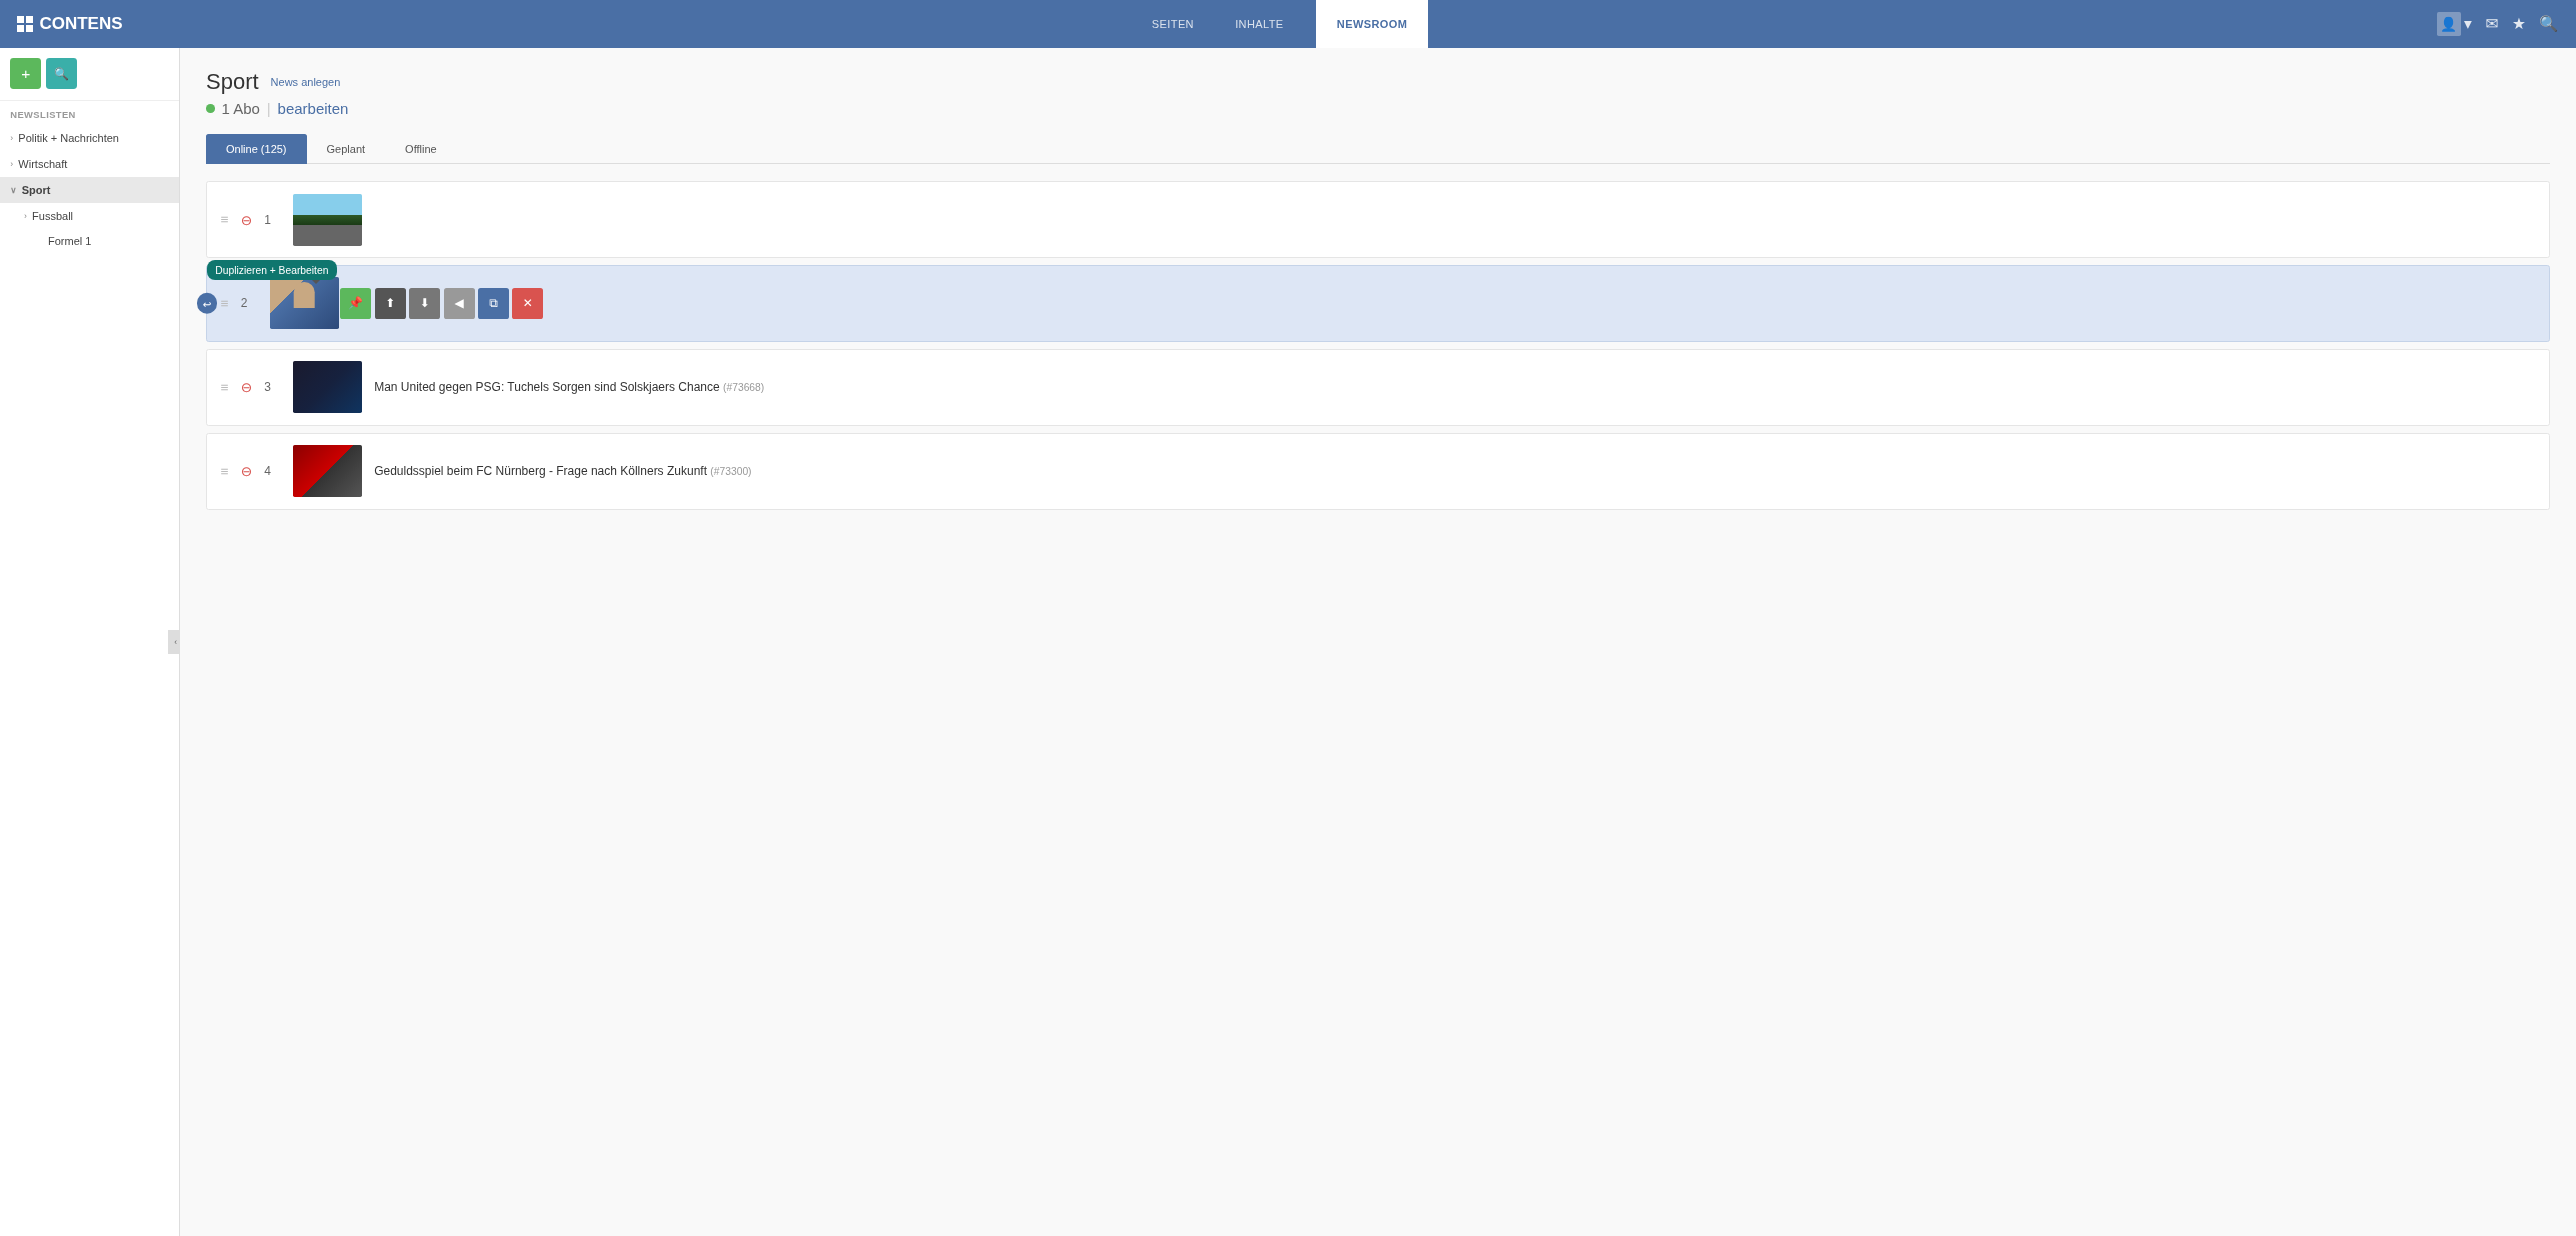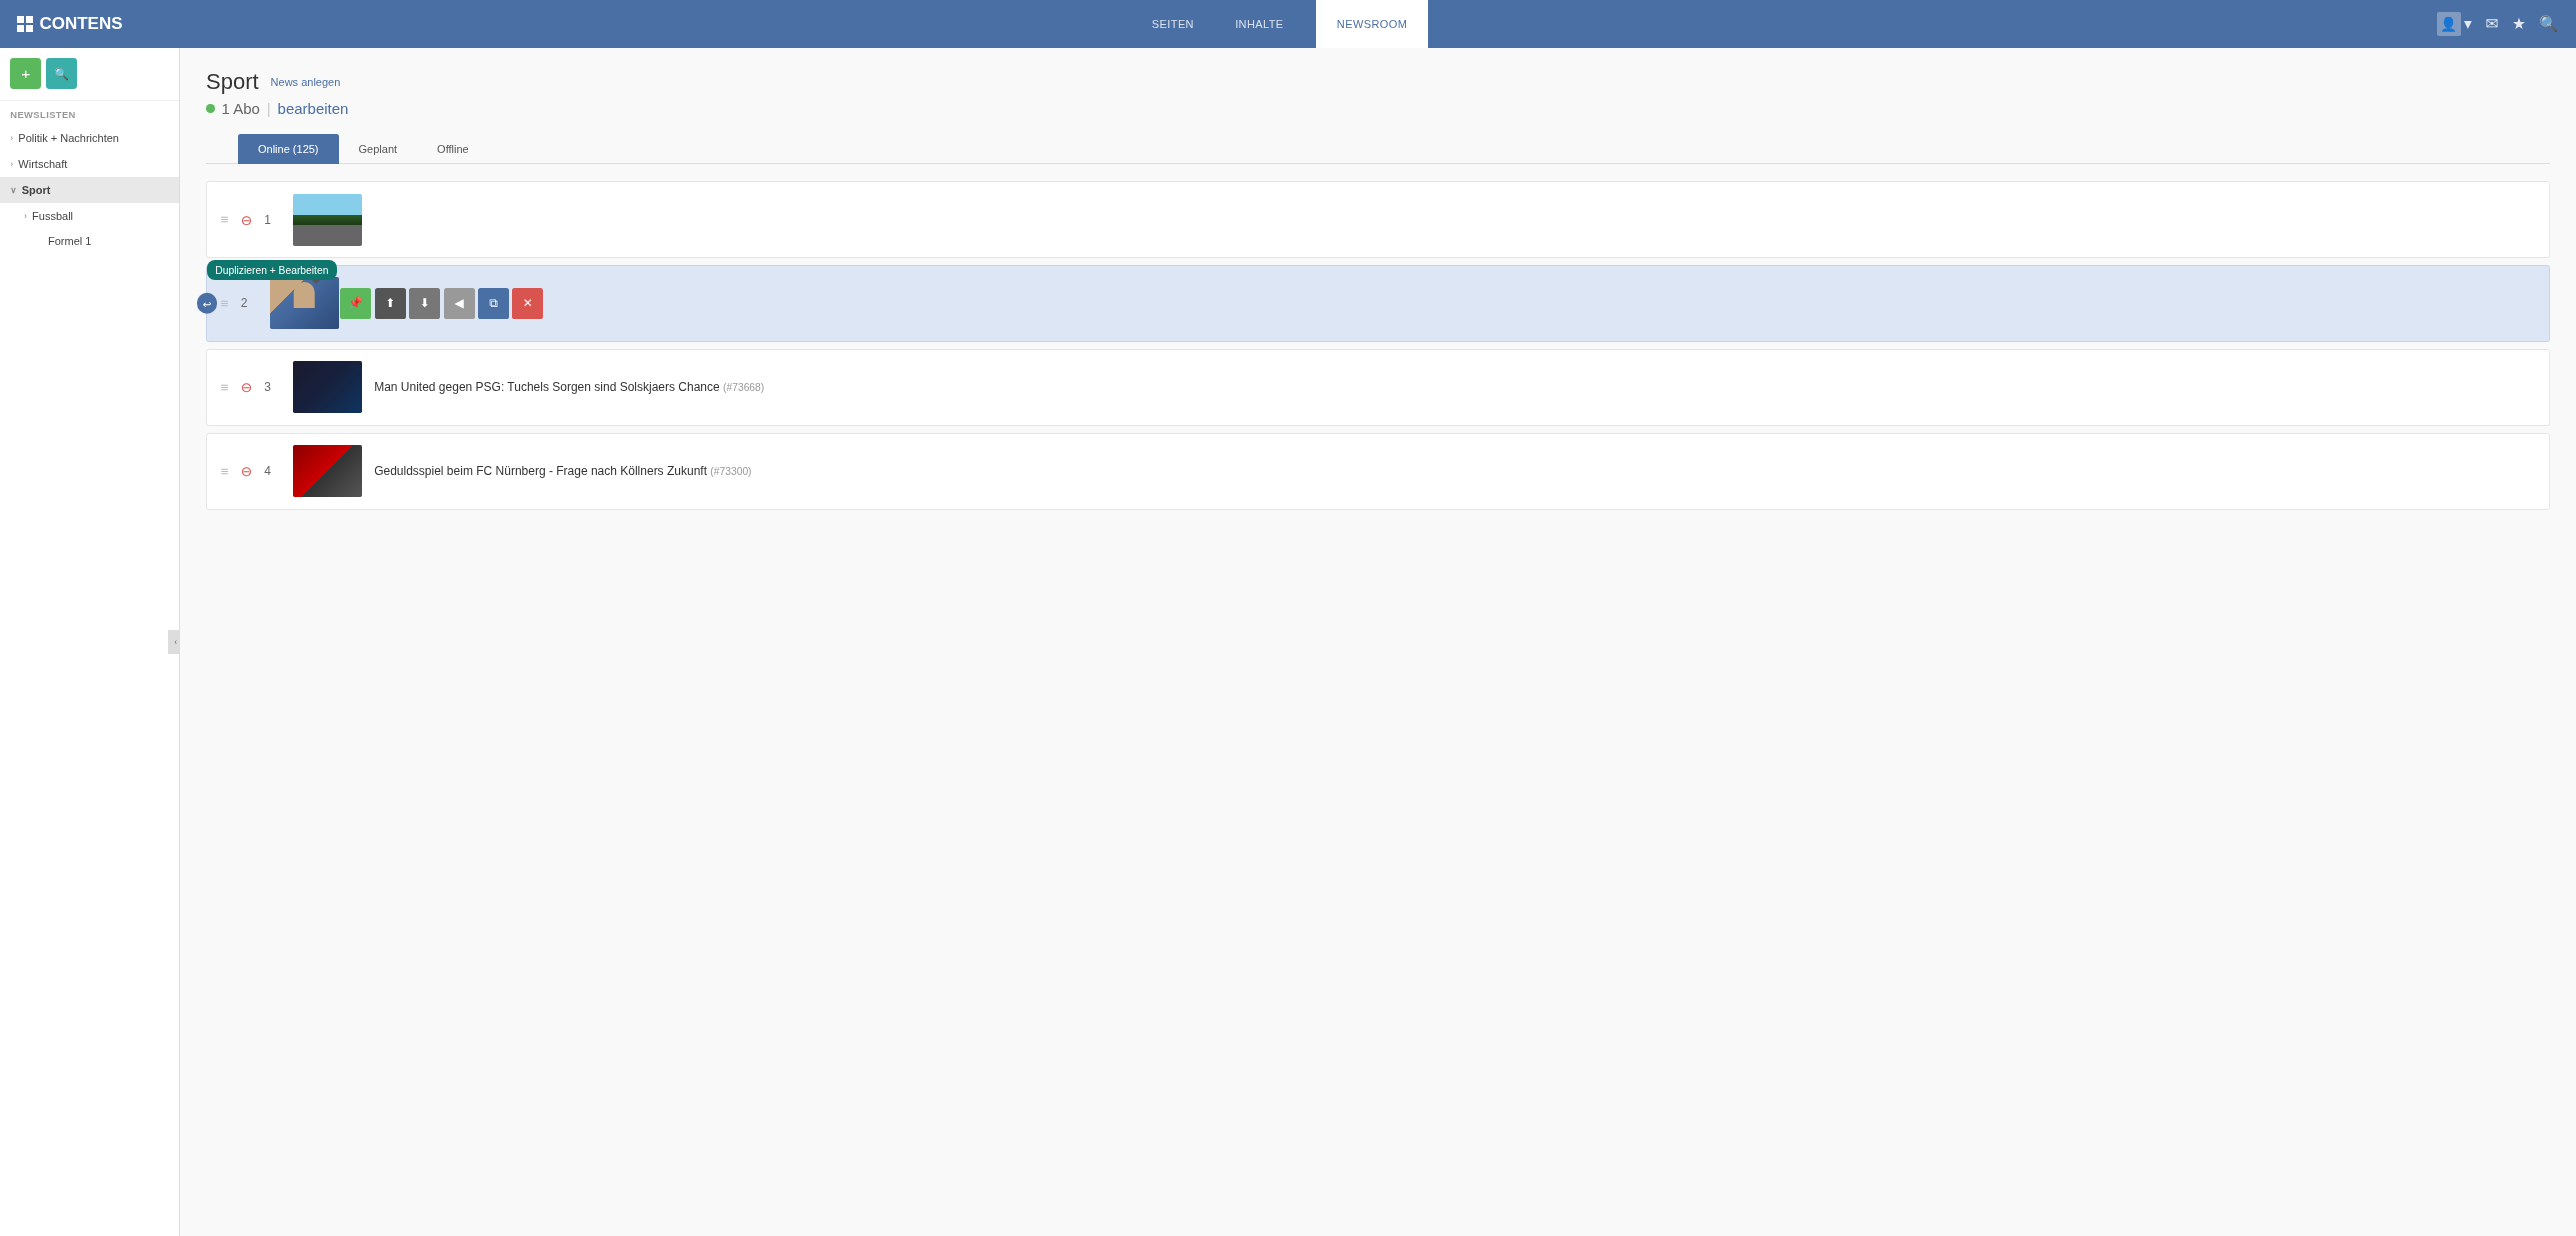--- a/index.html
+++ b/index.html
@@ -50,21 +50,21 @@
       padding: 0 20.6px;
       font-size: 11px;
       letter-spacing: 0.4px;
       cursor: pointer;
       transition: background 0.2s;
       text-align: right;
     }
     .nav-item.active {
       color: #4a6fa5;
       background: white;
-      font-weight: normal;
+      font-weight: bold;
       margin-left: 12px;
     }
     .header-actions {
       display: flex;
       align-items: center;
       gap: 13.7px;
     }
     .header-icon {
       color: white;
       font-size: 15.5px;
@@ -227,21 +227,20 @@
       color: #555;
       border: 0.9px solid transparent;
       border-bottom: none;
       margin-bottom: -0.9px;
       border-radius: 2.6px 2.6px 0 0;
     }
     .tab.active {
       background: #4a6fa5;
       color: white;
       border-color: #4a6fa5;
-      margin-left: 32px;
     }
 
     
     .news-list {
       display: flex;
       flex-direction: column;
       gap: 6.9px;
     }
     .news-item {
       background: white;

